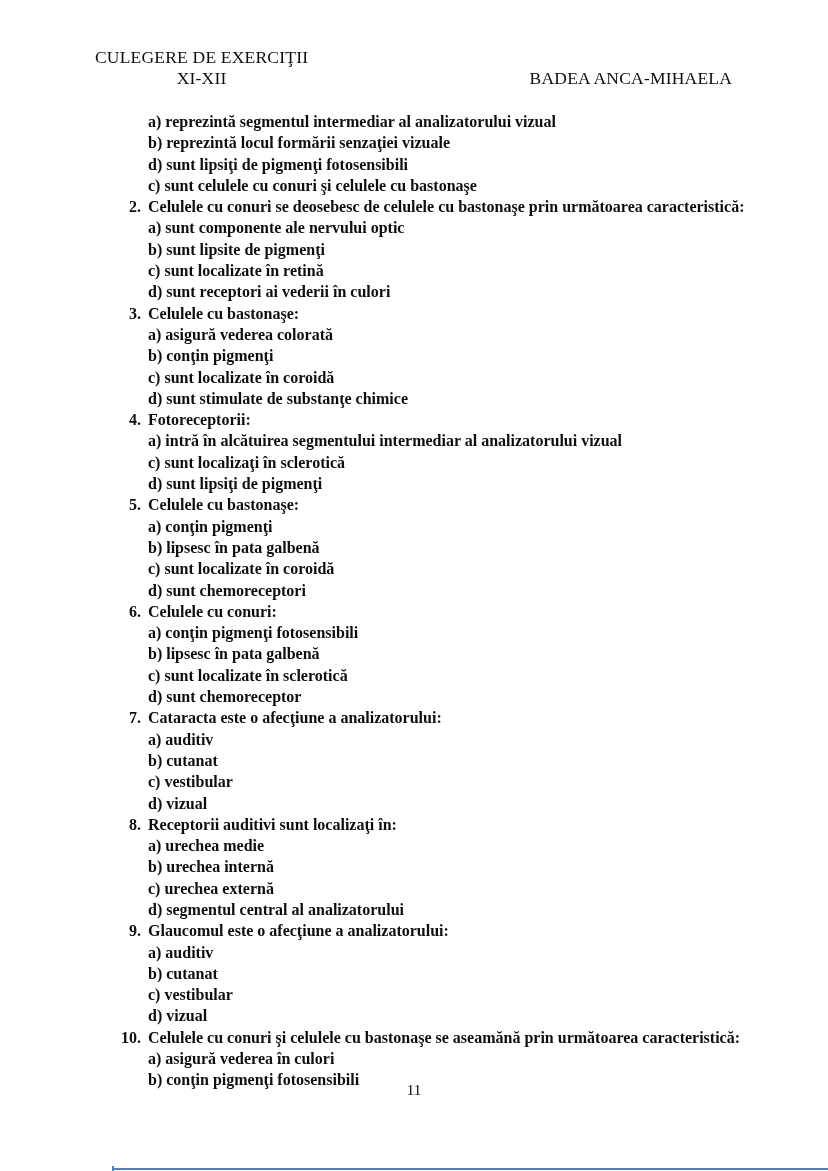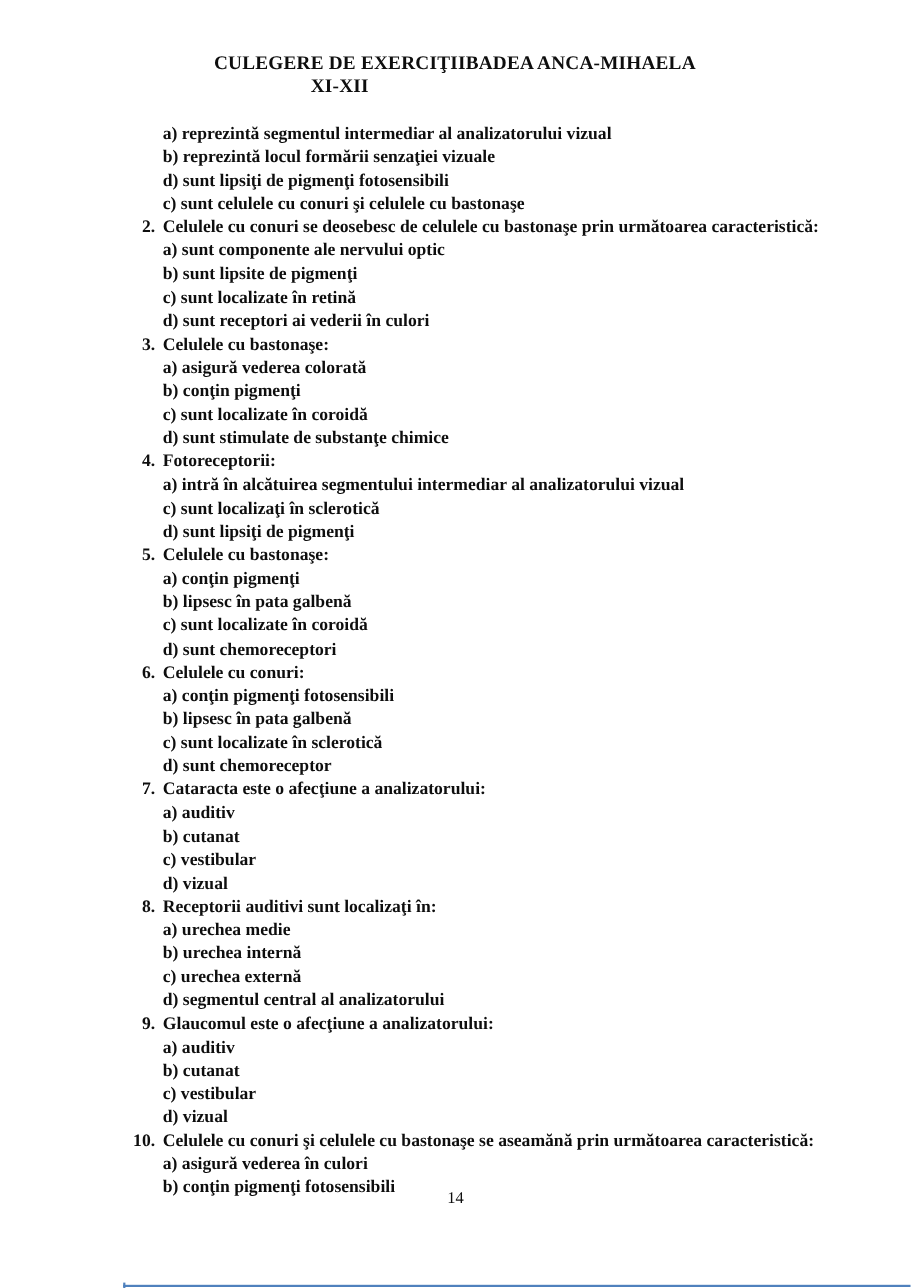--- a/index.html
+++ b/index.html
@@ -11,29 +11,29 @@
     font-family: "Liberation Serif", "DejaVu Serif", serif;
     color: #0e0e0e;
     overflow: hidden;
   }
   .header {
     position: absolute;
     top: 47px;
     left: 95px;
     right: 96px;
     display: flex;
-    justify-content: center;
+    justify-content: space-between;
     align-items: flex-start;
-    font-weight: bold;
+    font-weight: normal;
     font-size: 17.5px;
     line-height: 21px;
     letter-spacing: 0.2px;
   }
   .title-block { text-align: center; }
-  .author { text-align: right; }
+  .author { text-align: right; margin-top: 21px; }
   .content {
     position: absolute;
     top: 111px;
     left: 115px;
     right: 30px;
     font-size: 16px;
     line-height: 21.3px;
     font-weight: bold;
   }
   .question-row { display: flex; }
@@ -154,18 +154,18 @@
       <div class="option-line">c) vestibular</div>
       <div class="option-line">d) vizual</div>
       <div class="question-row">
         <div class="q-num">10.</div>
         <div class="q-text">Celulele cu conuri şi celulele cu bastonaşe se aseamănă prin următoarea caracteristică:</div>
       </div>
       <div class="option-line">a) asigură vederea în culori</div>
       <div class="option-line">b) conţin pigmenţi fotosensibili</div>
     </div>
 
-  <div class="footer">14</div>
+  <div class="footer">11</div>
 
   <div class="page-frame-line" style="background: rgb(79, 129, 189);"></div>
   <div class="page-frame-corner" style="background: rgb(79, 129, 189);"></div>
 
 </div>
 
 </body></html>

